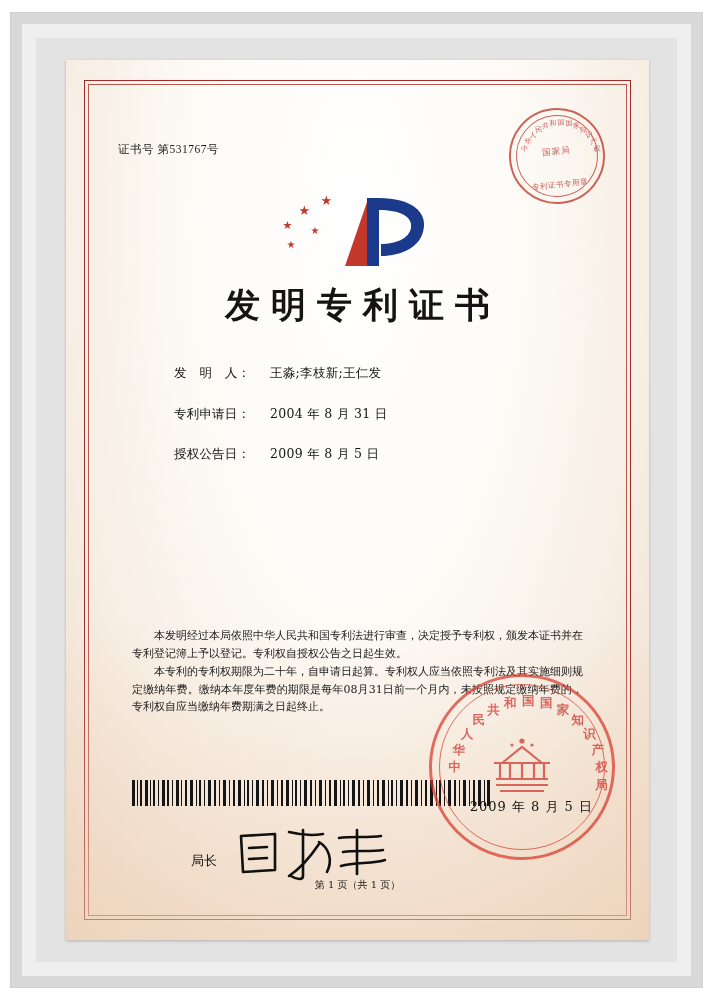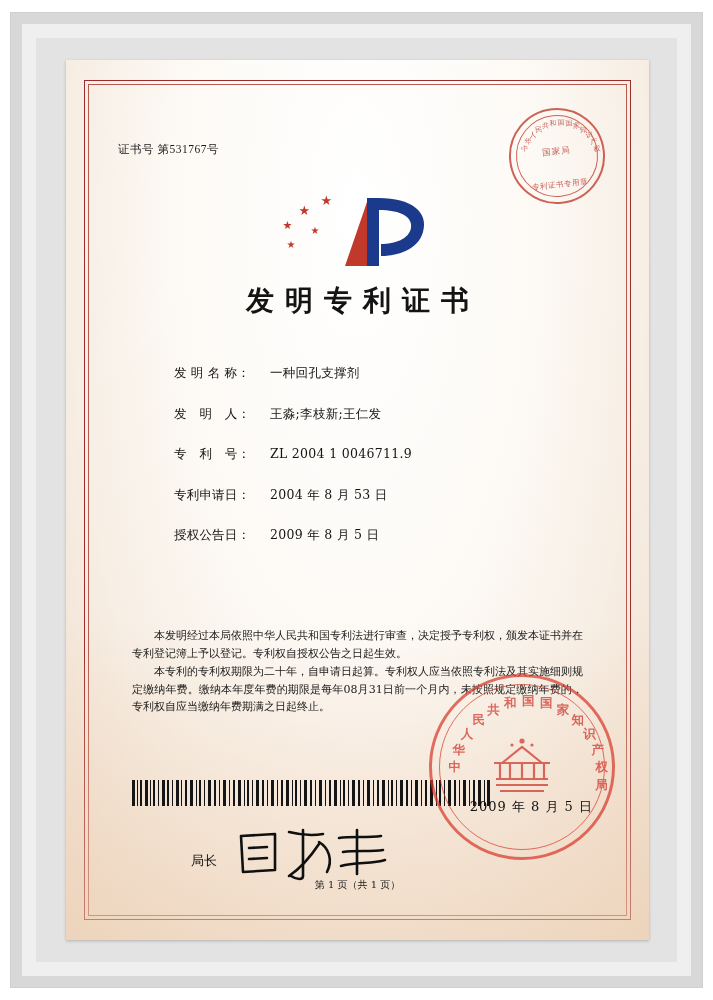--- a/index.html
+++ b/index.html
@@ -182,21 +182,21 @@
     height: 80px;
   }
 
   
   .cert-title {
     position: absolute;
     left: 0;
     right: 0;
     top: 222px;
     text-align: center;
-    font-size: 28px;
+    font-size: 35px;
     letter-spacing: 11px;
     text-indent: 11px;
     color: #141414;
     font-family: "DejaVu Serif", serif;
     font-weight: 700;
     z-index: 5;
   }
 
   
   .fields {
@@ -379,34 +379,26 @@
           <path d="M42 6 C74 6, 92 20, 86 40 C81 58, 60 64, 44 64 L44 52 C58 52, 72 47, 74 36 C76 24, 62 18, 42 18 Z" fill="#1b3a8c"></path>
           <path d="M8 74 L30 10 L30 74 Z" fill="#c0392b"></path>
         </svg>
       </div>
     </div>
 
     <div class="cert-title">发明专利证书</div>
 
     <div class="fields">
       <div class="field-row">
-        <span class="field-label">发 明 名 称：</span>
-        <span class="field-value">一种回孔支撑剂</span>
-      </div>
-      <div class="field-row">
         <span class="field-label">发　明　人：</span>
         <span class="field-value">王淼;李枝新;王仁发</span>
       </div>
       <div class="field-row">
-        <span class="field-label">专　利　号：</span>
-        <span class="field-value">ZL 2004 1 0046711.9</span>
-      </div>
-      <div class="field-row">
         <span class="field-label">专利申请日：</span>
-        <span class="field-value">2004 年 8 月 53 日</span>
+        <span class="field-value">2004 年 8 月 31 日</span>
       </div>
       <div class="field-row">
         <span class="field-label">授权公告日：</span>
         <span class="field-value">2009 年 8 月 5 日</span>
       </div>
     </div>
 
     <div class="body-text">
       <p>本发明经过本局依照中华人民共和国专利法进行审查，决定授予专利权，颁发本证书并在专利登记簿上予以登记。专利权自授权公告之日起生效。</p>
       <p>本专利的专利权期限为二十年，自申请日起算。专利权人应当依照专利法及其实施细则规定缴纳年费。缴纳本年度年费的期限是每年08月31日前一个月内，未按照规定缴纳年费的，专利权自应当缴纳年费期满之日起终止。</p>

